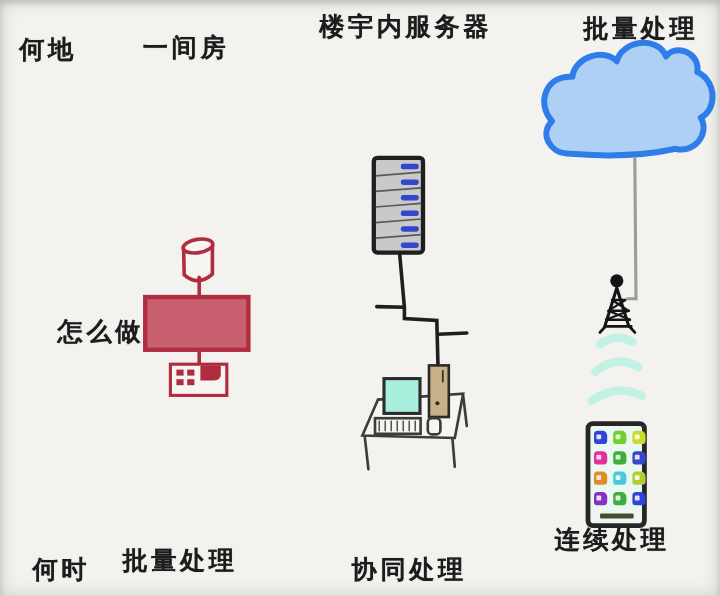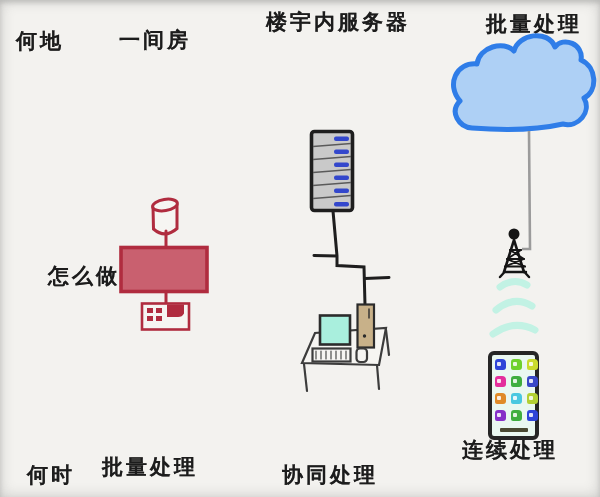--- a/index.html
+++ b/index.html
@@ -18,21 +18,21 @@
     font-weight:700;font-size:21px;letter-spacing:3px;white-space:nowrap;
     text-shadow:0 0 .6px rgba(0,0,0,.55);
   }
   #where-label{left:16px;top:27px;}
   #room-label{left:119px;top:26px;}
   #pcserver-label{left:253px;top:7px;width:170px;text-align:center;line-height:31px;}
   #anywhere-label{left:486px;top:10px;}
   #how-label{left:32px;top:262px;margin-left:16px;}
   #when-label{left:27px;top:461px;}
   #batch-label{left:102px;top:453px;}
-  #collab-label{left:282px;top:461px;}
+  #collab-label{left:293px;top:461px;}
   #continuous-label{left:462px;top:436px;}
 
   #diagram-svg{position:absolute;left:0;top:0;}
 
   
   #smartphone{
     position:absolute;left:488px;top:351px;width:51px;height:89px;
     box-sizing:border-box;border:4px solid var(--phone-frame,#262626);
     border-radius:6px;background:var(--phone-screen,#eaf8f1);
   }

